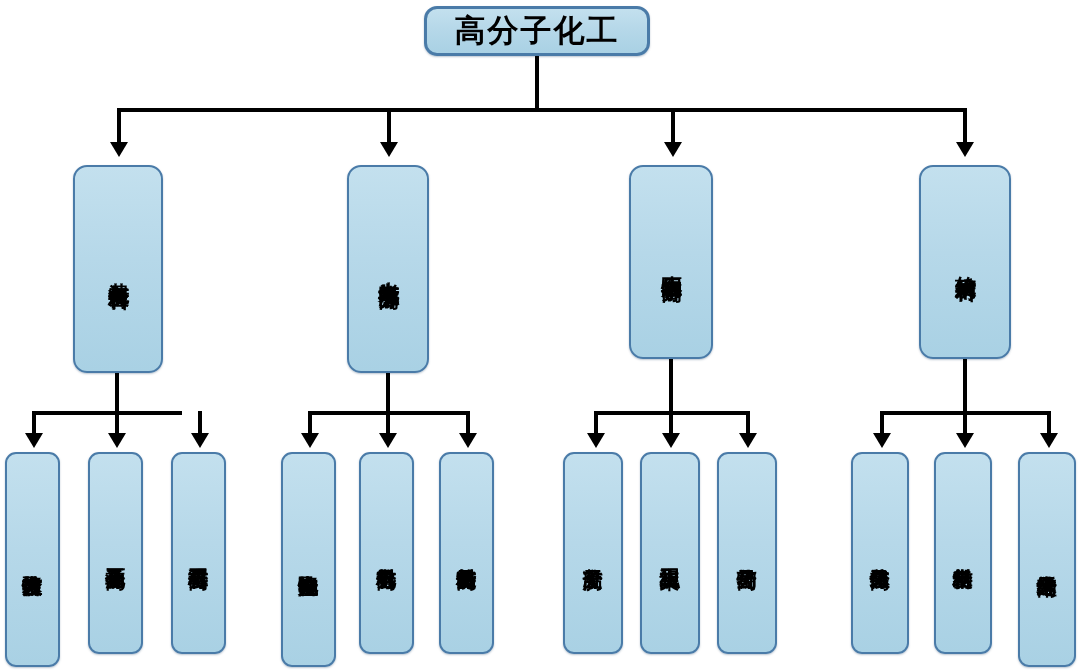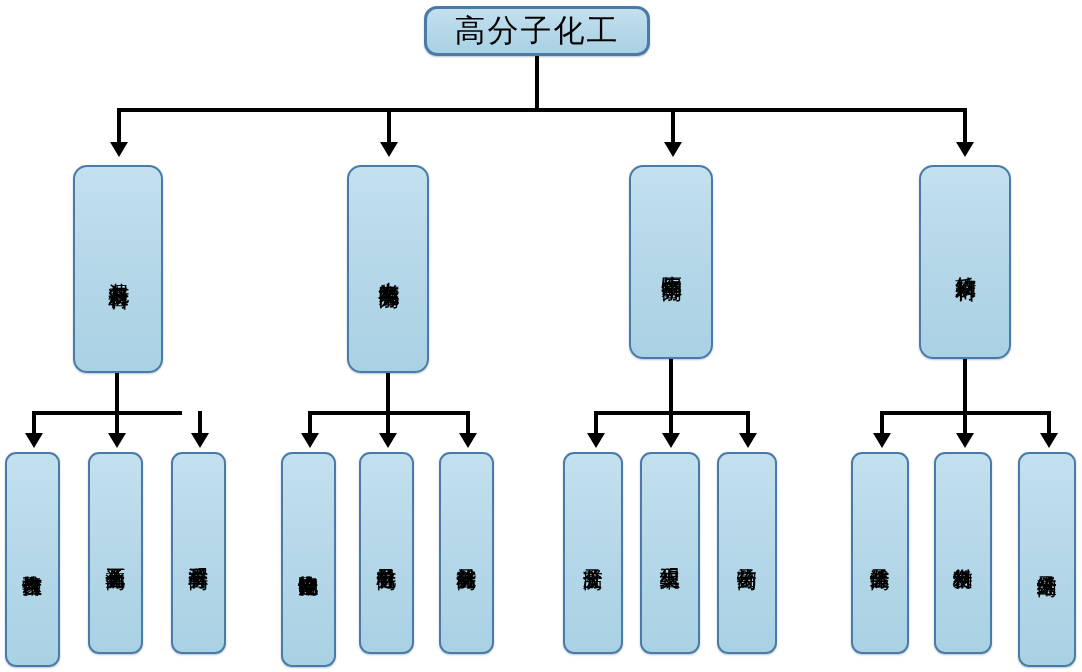--- a/index.html
+++ b/index.html
@@ -31,21 +31,21 @@
     box-shadow:0 1px 2px rgba(60,90,120,.35);
     display:flex;
     align-items:center;
     justify-content:center;
     color:#000000;
   }
   .node .label{
     display:block;
     line-height:1.02;
     letter-spacing:0px;
-    font-weight:400;
+    font-weight:700;
     text-align:center;
   }
 
   
   .node.root{
     border-radius:13px;
     border-width:3px;
   }
   .node.root .label{
     font-size:31px;

